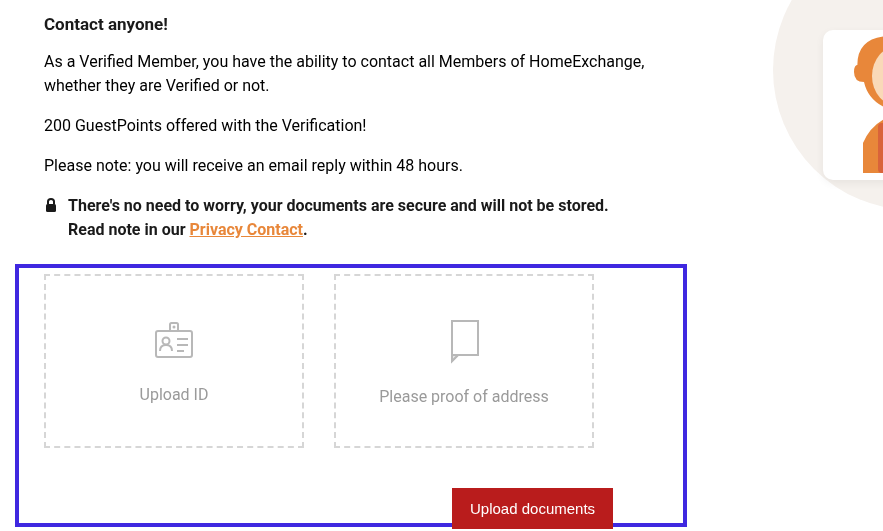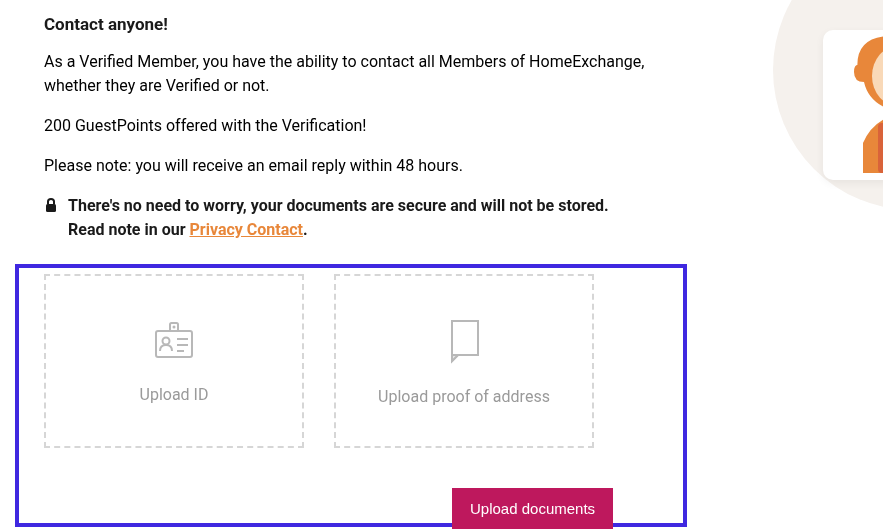--- a/index.html
+++ b/index.html
@@ -79,21 +79,21 @@
     }
     .upload-label {
       font-size: 16px;
       color: #9a9a9a;
       text-align: right;
     }
     .upload-button {
       position: absolute;
       left: 452px;
       top: 488px;
-      background: #be185d;
+      background: #b91c1c;
       color: #fff;
       border: none;
       padding: 12px 18px;
       font-size: 15px;
       font-weight: 500;
       cursor: pointer;
     }
     .circle-bg {
       position: absolute;
       width: 280px;
@@ -171,20 +171,20 @@
       <span class="upload-label">Upload ID</span>
     </div>
     <div class="upload-zone">
       <span>
         <svg width="44" height="48" viewBox="0 0 44 48">
           <rect x="10" y="4" width="26" height="34" stroke="#b8b8b8" stroke-width="2" fill="none"></rect>
           <path d="M 10 38 L 10 44 L 16 38" stroke="#b8b8b8" stroke-width="2" fill="#fff"></path>
           <path d="M 10 38 L 16 38 L 10 44 Z" fill="#e8e8e8" stroke="#b8b8b8" stroke-width="2"></path>
         </svg>
       </span>
-      <span class="upload-label">Upload proof of address</span>
+      <span class="upload-label">Please proof of address</span>
     </div>
   </div>
 </div>
 
 <div class="highlight-box"></div>
 
 <button class="upload-button">Upload documents</button>
 
 </body></html>

